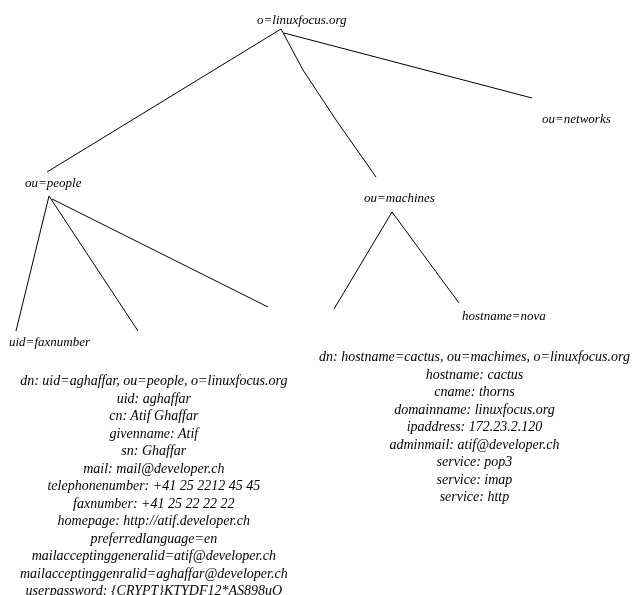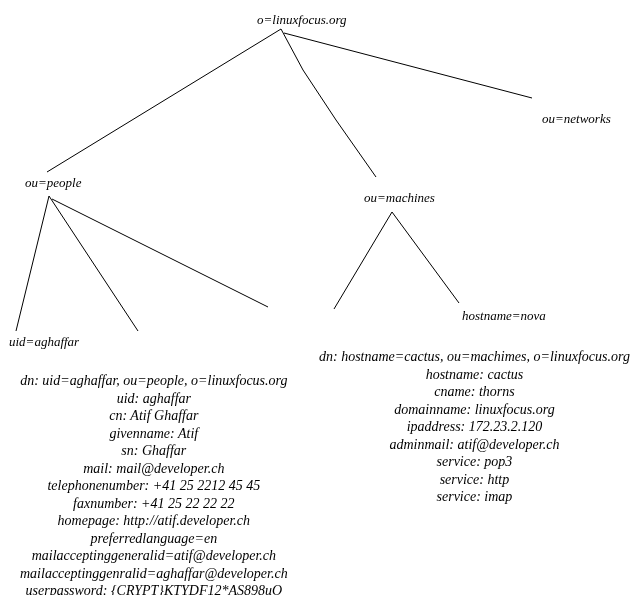--- a/index.html
+++ b/index.html
@@ -64,21 +64,21 @@
     <path d="M49,196 L138,331" stroke="#000000" stroke-width="1" fill="none"></path>
     <path d="M52,199 L268,307" stroke="#000000" stroke-width="1" fill="none"></path>
     <path d="M392,212 L334,309" stroke="#000000" stroke-width="1" fill="none"></path>
     <path d="M392,212 L459,303" stroke="#000000" stroke-width="1" fill="none"></path>
   </svg>
 
   <span class="node-label lbl-root">o=linuxfocus.org</span>
   <span class="node-label lbl-people">ou=people</span>
   <span class="node-label lbl-machines">ou=machines</span>
   <span class="node-label lbl-networks">ou=networks</span>
-  <span class="node-label lbl-aghaffar">uid=aghaffar</span>
+  <span class="node-label lbl-aghaffar">uid=faxnumber</span>
   <span class="node-label lbl-nova">hostname=nova</span>
 
   <div class="entry-block blk-person">
     <div class="entry-line">dn: uid=aghaffar, ou=people, o=linuxfocus.org</div>
     <div class="entry-line">uid: aghaffar</div>
     <div class="entry-line">cn: Atif Ghaffar</div>
     <div class="entry-line">givenname: Atif</div>
     <div class="entry-line">sn: Ghaffar</div>
     <div class="entry-line">mail: mail@developer.ch</div>
     <div class="entry-line">telephonenumber: +41 25 2212 45 45</div>
@@ -91,17 +91,17 @@
   </div>
 
   <div class="entry-block blk-machine">
     <div class="entry-line">dn: hostname=cactus, ou=machimes, o=linuxfocus.org</div>
     <div class="entry-line">hostname: cactus</div>
     <div class="entry-line">cname: thorns</div>
     <div class="entry-line">domainname: linuxfocus.org</div>
     <div class="entry-line">ipaddress: 172.23.2.120</div>
     <div class="entry-line">adminmail: atif@developer.ch</div>
     <div class="entry-line">service: pop3</div>
+    <div class="entry-line">service: imap</div>
     <div class="entry-line">service: http</div>
-    <div class="entry-line">service: imap</div>
   </div>
 
 </div>
 
 </body></html>

